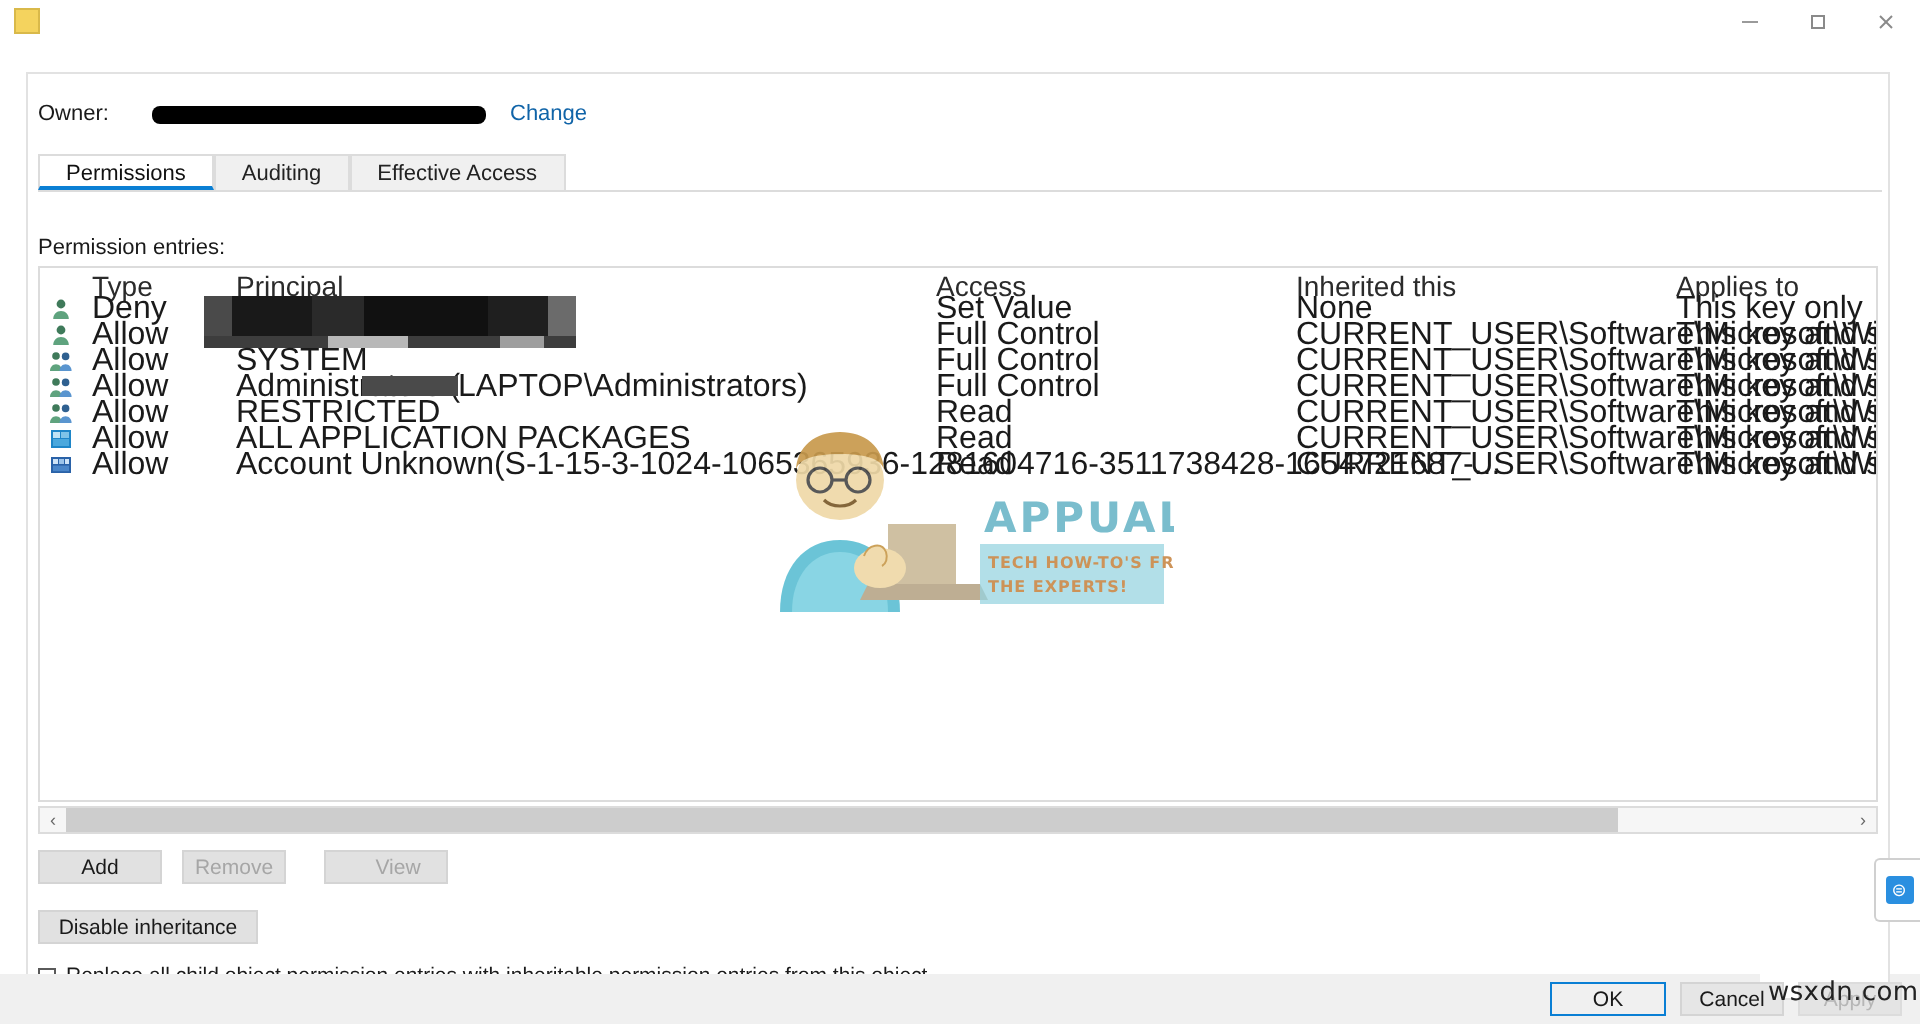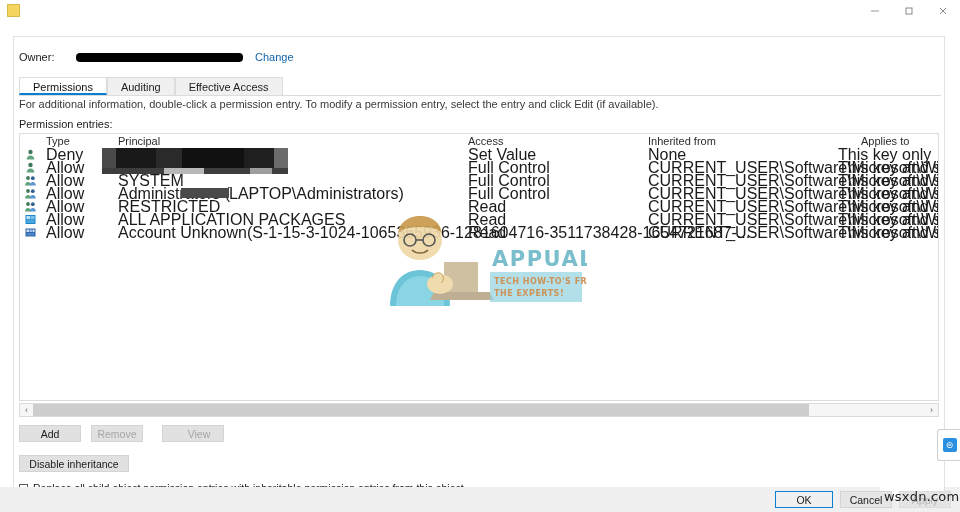--- a/index.html
+++ b/index.html
@@ -75,21 +75,21 @@
   
   #listbox{
     position:absolute;left:5px;top:96px;width:920px;height:268px;
     border:1px solid #dcdcdc;background:#fff;box-sizing:border-box;
     overflow:hidden;
   }
   #list-header{
     height:14px;display:flex;align-items:center;position:relative;
     font-size:10.5px;color:#333;
   }
-  .hcol{position:absolute;top:1px;font-size:11px;color:#2b2b2b;white-space:nowrap;}
+  .hcol{position:absolute;top:1px;font-size:14px;color:#2b2b2b;white-space:nowrap;}
 
   .prow{height:13px;position:relative;font-size:10.5px;color:#1a1a1a;}
   .cell{position:absolute;top:0;line-height:13px;white-space:nowrap;font-size:16px;}
 
   
   #prin-redact{
     position:absolute;left:82px;top:14px;width:186px;height:26px;
     background:#1c1c1c;
   }
   #prin-redact .seg{position:absolute;top:0;height:26px;}
@@ -194,31 +194,30 @@
       <div id="owner-redaction"></div>
       <a id="owner-change">Change</a>
     </div>
 
     <div id="tabs">
       <div class="tab active">Permissions</div>
       <div class="tab">Auditing</div>
       <div class="tab">Effective Access</div>
     </div>
 
-    <div id="info-line">For additional information, double-click a permission entry. To modify a permission entry, select the entry and click Edit (if available).</div>
     <div id="entries-label">Permission entries:</div>
 
     <div id="listbox">
 
       <div id="list-header">
         <div class="hcol" style="left:26px">Type</div>
         <div class="hcol" style="left:98px">Principal</div>
         <div class="hcol" style="left:448px">Access</div>
-        <div class="hcol" style="left:628px">Inherited from</div>
-        <div class="hcol" style="left:841px">Applies to</div>
+        <div class="hcol" style="left:628px">Inherited this</div>
+        <div class="hcol" style="left:818px">Applies to</div>
       </div>
 
       <div id="prin-redact">
         <div class="seg" style="left:0;width:14px;background:#4a4a4a;"></div>
         <div class="seg" style="left:14px;width:40px;background:#191919;"></div>
         <div class="seg" style="left:54px;width:26px;background:#2a2a2a;"></div>
         <div class="seg" style="left:80px;width:62px;background:#111111;"></div>
         <div class="seg" style="left:142px;width:30px;background:#1f1f1f;"></div>
         <div class="seg" style="left:172px;width:14px;background:#6b6b6b;"></div>
         <div class="seg" style="left:0;top:20px;width:186px;height:6px;background:#3d3d3d;"></div>

